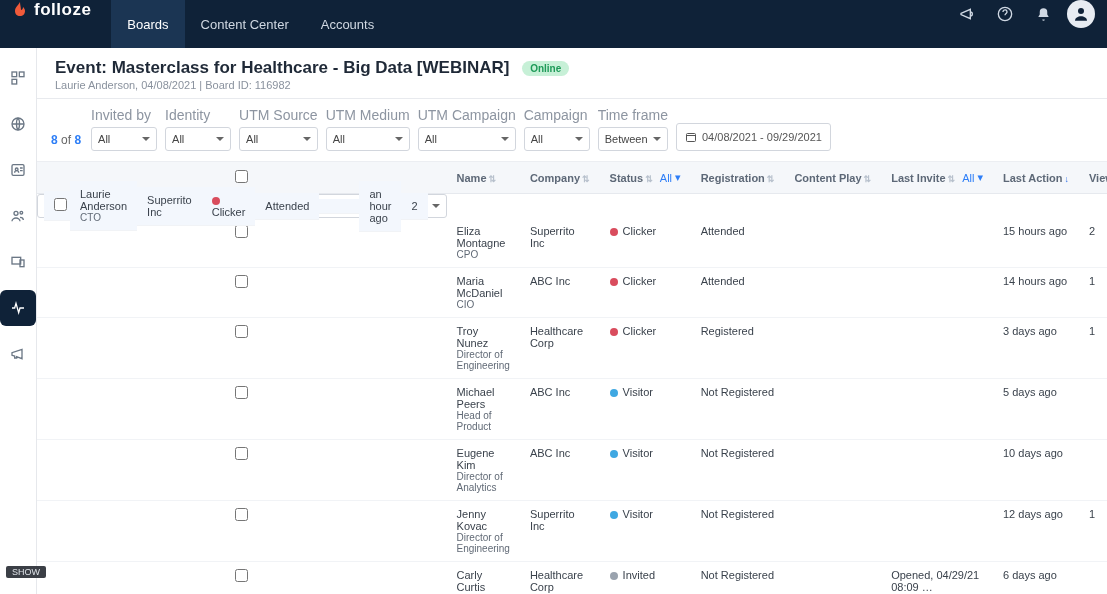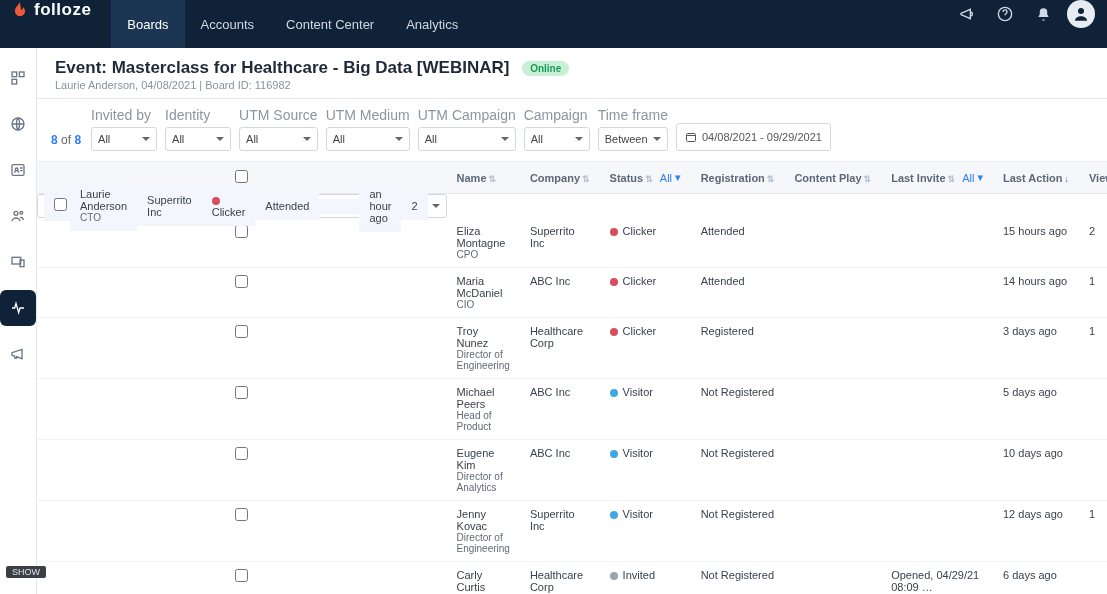--- a/index.html
+++ b/index.html
@@ -58,23 +58,22 @@
 
 <div class="topnav">
   <div class="logo">
     <svg width="16" height="16" viewBox="0 0 16 16">
         <path d="M8 0C6 4 3 5 3 9c0 3 2 5 5 5s5-2 5-5c0-2-1-3-2-4 0 2-1 3-2 3 0-3-1-5-1-8z" fill="#f05a3a"></path>
       </svg>
     <span>folloze</span>
   </div>
   <div class="tabs">
     <div class="tab active">Boards</div>
+    <div class="tab">Content Center</div>
     <div class="tab">Accounts</div>
-    <div class="tab">Content Center</div>
-    <div class="tab">Analytics</div>
   </div>
   <div class="spacer"></div>
   <div class="ico">
       <svg width="16" height="16" viewBox="0 0 24 24" fill="none" stroke="currentColor" stroke-width="2">
         <path d="M3 11l14-6v14L3 13v-2zM17 9a3 3 0 010 6"></path>
       </svg>
     </div>
   <div class="ico">
       <svg width="16" height="16" viewBox="0 0 24 24" fill="none" stroke="currentColor" stroke-width="2">
         <circle cx="12" cy="12" r="10"></circle>

